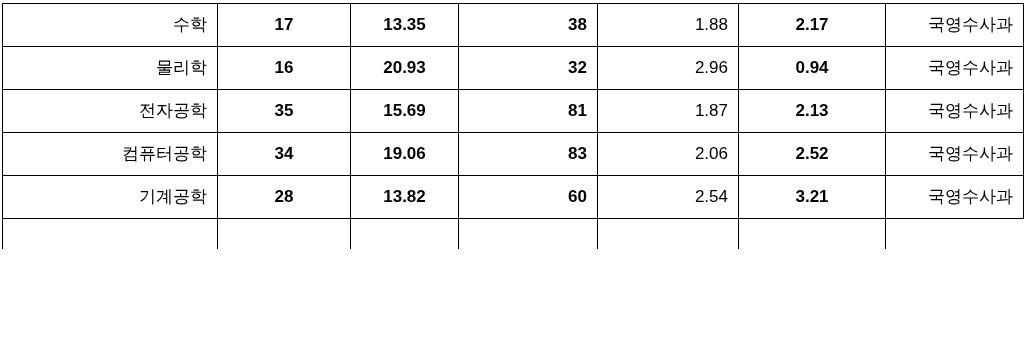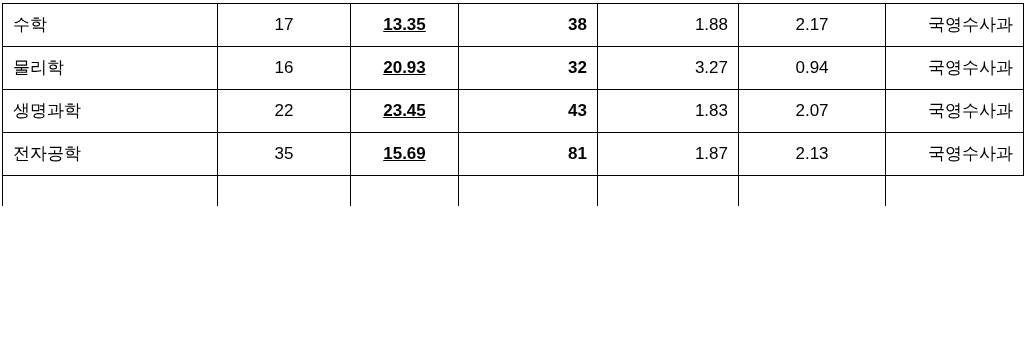--- a/index.html
+++ b/index.html
@@ -43,26 +43,26 @@
 
   
   col.c0 { width: 215px; }
   col.c1 { width: 133px; }
   col.c2 { width: 108px; }
   col.c3 { width: 139px; }
   col.c4 { width: 141px; }
   col.c5 { width: 147px; }
   col.c6 { width: 138px; }
 
-  td.col-subject   { text-align: left;   font-weight: normal; padding-left: 14px; }
-  td.col-count     { text-align: center; font-weight: normal; }
-  td.col-rate      { text-align: center; font-weight: bold; text-decoration: underline; }
+  td.col-subject   { text-align: right;   font-weight: normal; padding-left: 14px; }
+  td.col-count     { text-align: center; font-weight: bold; }
+  td.col-rate      { text-align: center; font-weight: bold; }
   td.col-applicants{ text-align: right; font-weight: bold; }
   td.col-grade1    { text-align: right; font-weight: normal; }
-  td.col-grade2    { text-align: center; font-weight: normal; }
+  td.col-grade2    { text-align: center; font-weight: bold; }
   td.col-subjects  { text-align: right; font-weight: normal; }
 
   
   tr.partial-row td {
     height: 30px;
   }
   tr.partial-row td.blank-right {
     border-right: none;
     border-bottom: none;
   }
@@ -92,40 +92,49 @@
           <td class="col-applicants">38</td>
           <td class="col-grade1">1.88</td>
           <td class="col-grade2">2.17</td>
           <td class="col-subjects">국영수사과</td>
         </tr>
         <tr>
           <td class="col-subject">물리학</td>
           <td class="col-count">16</td>
           <td class="col-rate">20.93</td>
           <td class="col-applicants">32</td>
-          <td class="col-grade1">3.27</td>
+          <td class="col-grade1">2.96</td>
           <td class="col-grade2">0.94</td>
-          <td class="col-subjects">국영수사과</td>
-        </tr>
-        <tr>
-          <td class="col-subject">생명과학</td>
-          <td class="col-count">22</td>
-          <td class="col-rate">23.45</td>
-          <td class="col-applicants">43</td>
-          <td class="col-grade1">1.83</td>
-          <td class="col-grade2">2.07</td>
           <td class="col-subjects">국영수사과</td>
         </tr>
         <tr>
           <td class="col-subject">전자공학</td>
           <td class="col-count">35</td>
           <td class="col-rate">15.69</td>
           <td class="col-applicants">81</td>
           <td class="col-grade1">1.87</td>
           <td class="col-grade2">2.13</td>
+          <td class="col-subjects">국영수사과</td>
+        </tr>
+        <tr>
+          <td class="col-subject">컴퓨터공학</td>
+          <td class="col-count">34</td>
+          <td class="col-rate">19.06</td>
+          <td class="col-applicants">83</td>
+          <td class="col-grade1">2.06</td>
+          <td class="col-grade2">2.52</td>
+          <td class="col-subjects">국영수사과</td>
+        </tr>
+        <tr>
+          <td class="col-subject">기계공학</td>
+          <td class="col-count">28</td>
+          <td class="col-rate">13.82</td>
+          <td class="col-applicants">60</td>
+          <td class="col-grade1">2.54</td>
+          <td class="col-grade2">3.21</td>
           <td class="col-subjects">국영수사과</td>
         </tr>
         <tr class="partial-row">
           <td class="col-subject blank-cell"></td>
           <td class="col-count blank-right"></td>
           <td class="col-rate blank-right"></td>
           <td class="col-applicants blank-right"></td>
           <td class="col-grade1 blank-right"></td>
           <td class="col-grade2 blank-right"></td>
           <td class="col-subjects blank-right"></td>

